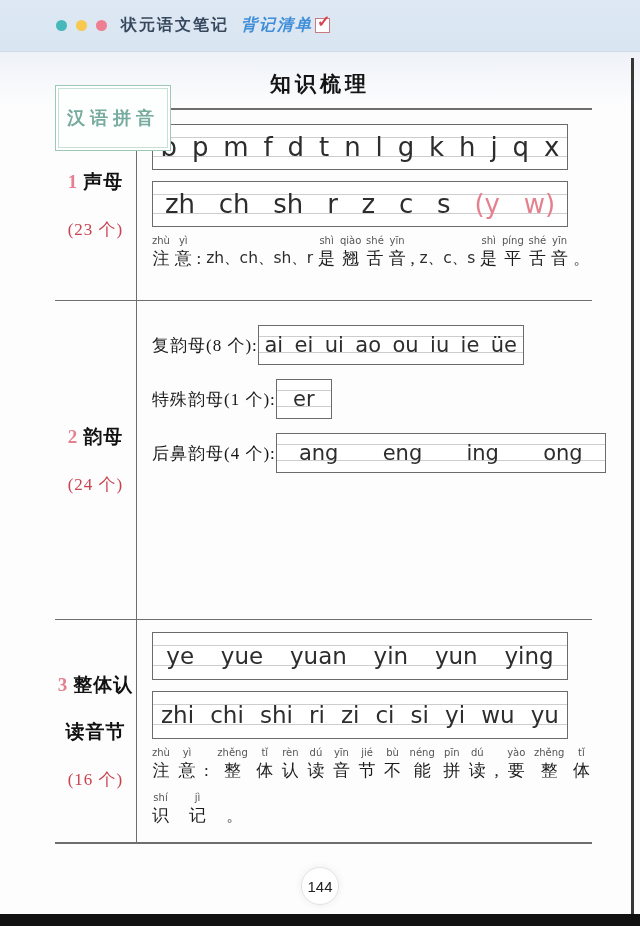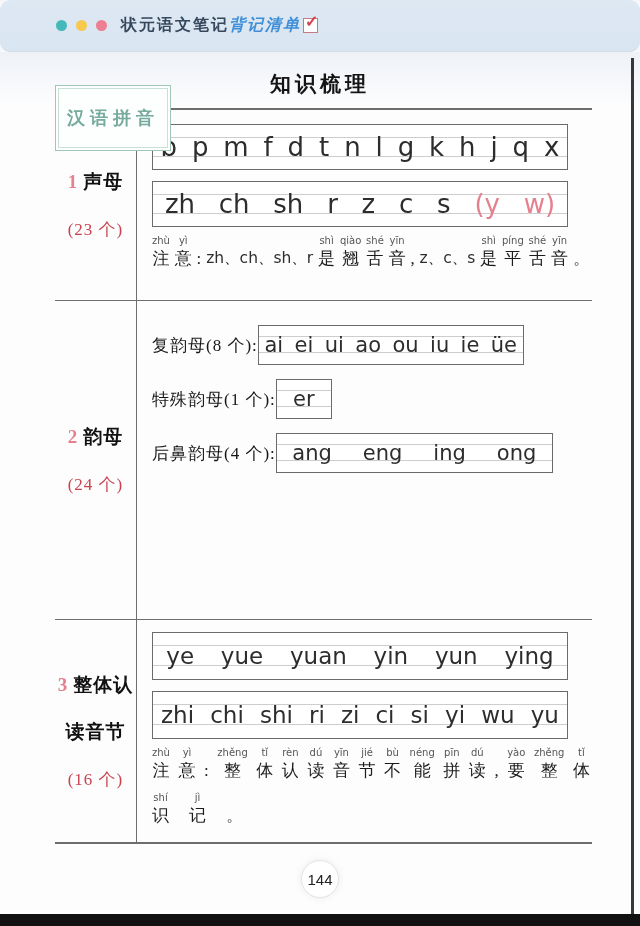--- a/index.html
+++ b/index.html
@@ -1,26 +1,26 @@
 <!DOCTYPE html>
 <html style="--accent-red: #c94450; --accent-pink: #e5808f; --brand-blue: #3f8ed8; --badge-green: #76ab9d; --dot-teal: #45b8ba; --dot-yellow: #f7c94e; --dot-pink: #ee7e92; --logo-blue: #2e86e0;"><head>
 <meta charset="utf-8">
 <style>
   html,body{margin:0;padding:0;}
   body{width:640px;height:926px;background:#f5f7fa;font-family:"Liberation Sans",sans-serif;}
   .screen{position:relative;width:640px;height:926px;overflow:hidden;background:#f5f7fa;}
 
   
   .topband{height:52px;background:linear-gradient(180deg,#dde8f3,#d9e5f1);border-bottom:1px solid #cfdbe8;
-           display:flex;align-items:center;padding-left:56px;box-sizing:border-box;border-radius:11px;}
+           display:flex;align-items:center;padding-left:56px;box-sizing:border-box;}
   .dots{display:flex;gap:9px;margin-right:14px;}
   .dot{width:11px;height:11px;border-radius:50%;}
   .dot1{background:var(--dot-teal);} .dot2{background:var(--dot-yellow);} .dot3{background:var(--dot-pink);}
   .brand{font-weight:bold;font-size:16px;color:#37485c;letter-spacing:2px;}
-  .tagline{font-weight:bold;font-style:italic;font-size:16px;color:var(--brand-blue);letter-spacing:2px;}
+  .tagline{font-weight:bold;font-style:italic;font-size:16px;color:var(--brand-blue);letter-spacing:2px;margin-left:12px;}
   .chk{display:inline-block;width:13px;height:13px;border:1.5px solid #c77a80;background:#fff;position:relative;
        margin-left:2px;vertical-align:-2px;}
   .chk::after{content:"✓";position:absolute;left:1px;top:-7px;font-size:16px;font-weight:bold;color:#d6404f;}
 
   
   .paper{position:absolute;top:52px;left:0;right:0;bottom:12px;background:linear-gradient(#eef2f7,#fdfdfe 55px);}
 
   .titlebar{position:relative;height:56px;}
   .secbadge{position:absolute;left:55px;top:13px;padding:20px 11px;background:#fdfefe;
             border:1px solid #9ec7b6;box-shadow:inset 0 0 0 2px #fff, inset 0 0 0 3px #c9e0d6;
@@ -51,32 +51,32 @@
   .bigstaff{width:416px;height:46px;font-size:26px;margin-top:11px;}
   .r3 .bigstaff{height:48px;font-size:23px;}
   .r1 .cell{padding-top:3px;}
   .r3 .cell{padding-top:1px;}
 
   
   .r2 .cell{padding-top:10px;}
   .subrow{display:flex;align-items:center;height:40px;margin:14px 0;}
   .srlbl{font-family:"Liberation Serif",serif;font-size:17px;color:#161616;letter-spacing:1px;white-space:nowrap;}
   .substaff{height:40px;font-size:21px;}
-  .w214{width:211px;} .w270{width:266px;} .w56{width:56px;} .w215{width:212px;} .w280{width:277px;}
+  .w214{width:211px;} .w270{width:266px;} .w56{width:56px;} .w215{width:212px;} .w280{width:330px;}
 
   
   .note{display:flex;justify-content:space-between;width:438px;margin-top:8px;}
   .note.short{justify-content:flex-start;gap:20px;width:auto;margin-top:10px;}
   .seg{display:flex;flex-direction:column;align-items:center;}
   .seg .py{font-family:"DejaVu Sans",sans-serif;font-size:10px;line-height:12px;height:12px;color:#555;white-space:nowrap;}
   .seg .tx{font-family:"Liberation Serif",serif;font-size:17px;line-height:23px;color:#1c1c1c;white-space:nowrap;}
   .seg.lat .tx{font-family:"DejaVu Sans",sans-serif;font-size:15.5px;color:#2d2d2d;}
 
   
-  .pgn{position:absolute;left:50%;bottom:16px;transform:translateX(-50%);width:36px;height:36px;border-radius:50%;
+  .pgn{position:absolute;left:50%;bottom:9px;transform:translateX(-50%);width:36px;height:36px;border-radius:50%;
        background:#fff;border:1px solid #e4e4e4;box-shadow:0 0 8px rgba(0,0,0,.07);
        display:flex;align-items:center;justify-content:center;font-size:15px;color:#222;}
   .wm{position:absolute;right:10px;bottom:18px;display:flex;align-items:center;gap:8px;}
   .wmtext{display:flex;flex-direction:column;}
   .wmname{font-weight:bold;font-size:19px;color:#4a4f55;letter-spacing:1px;line-height:20px;}
   .wmurl{font-size:8px;color:#b5bac0;letter-spacing:2.5px;margin-top:3px;}
   .botbar{position:absolute;left:0;right:0;bottom:0;height:12px;background:#111;}
   .edge{position:absolute;top:58px;bottom:12px;right:6px;width:3px;background:#222;opacity:.9;}
 </style>
 </head>

